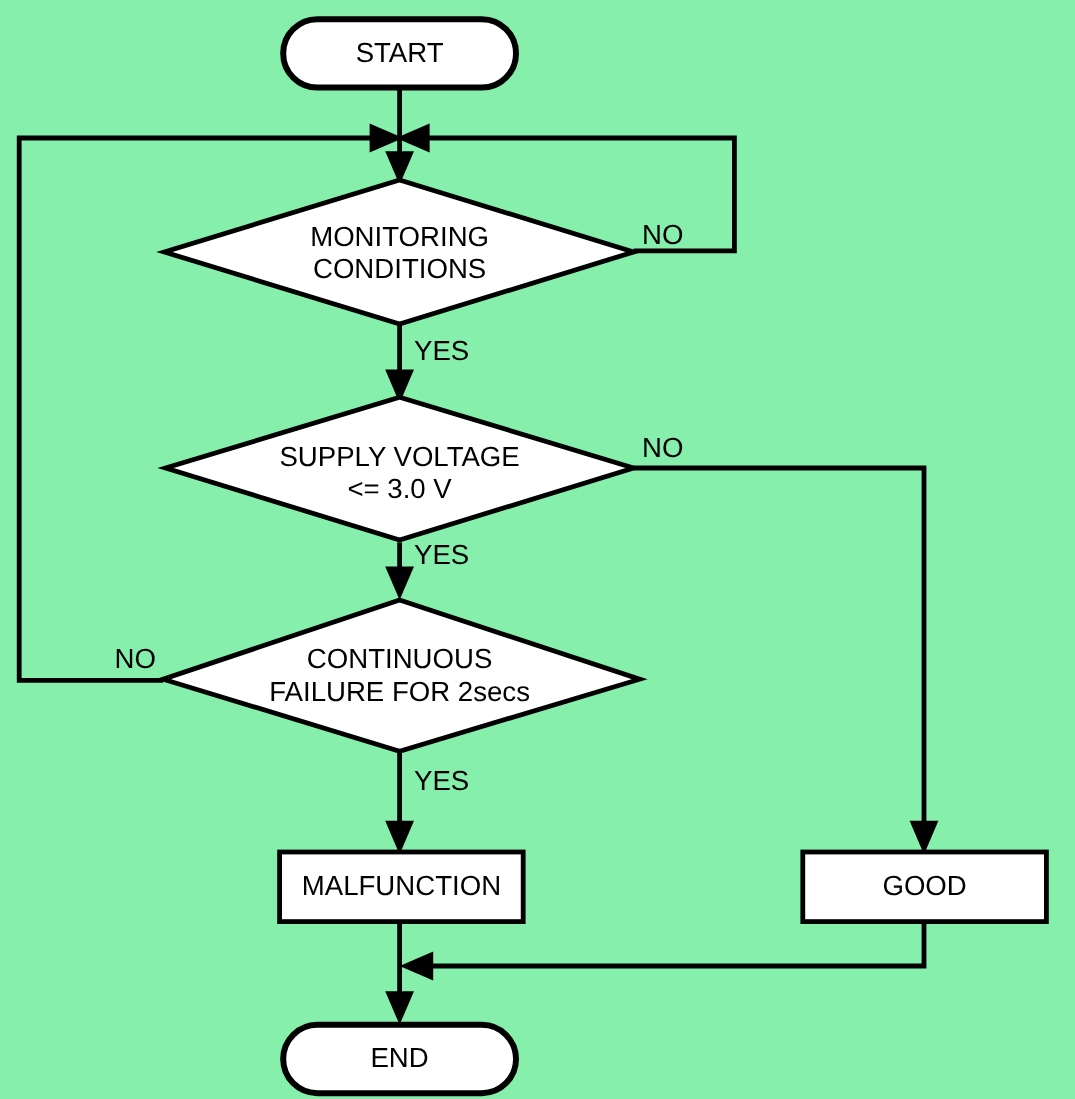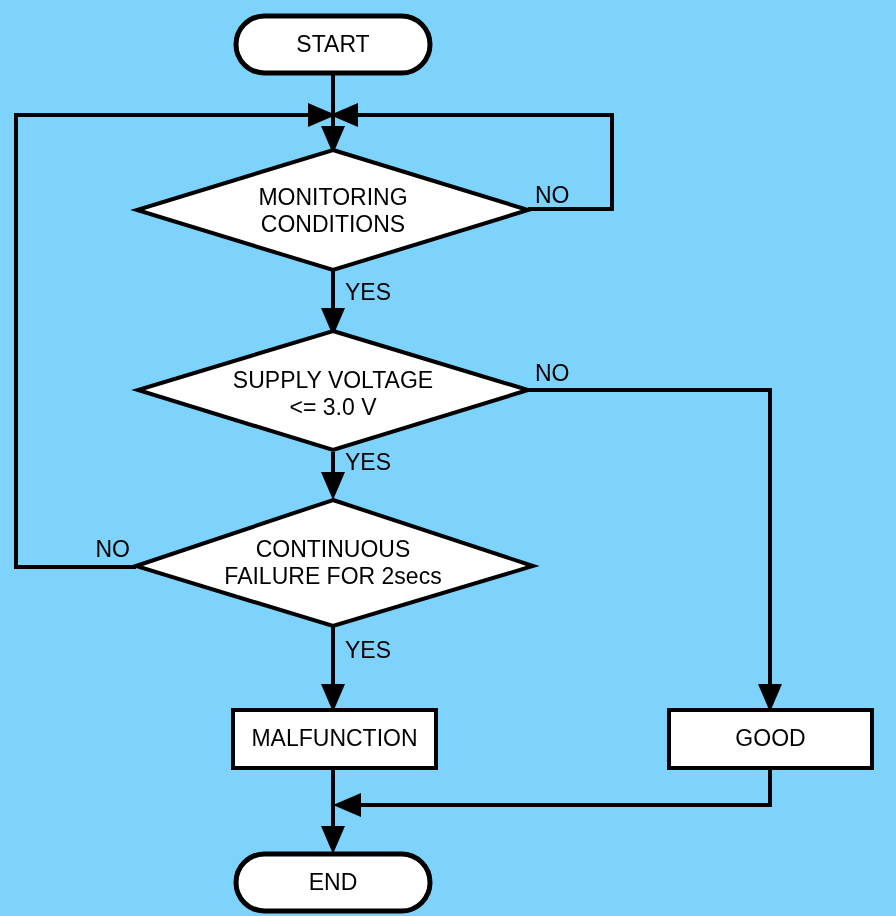--- a/index.html
+++ b/index.html
@@ -10,21 +10,21 @@
   }
   body {
     width: 896px;
     height: 916px;
     font-family: "Liberation Sans", sans-serif;
   }
   #flowchart-root {
     position: relative;
     width: 896px;
     height: 916px;
-    background: #7dd3fc;
+    background: #86efac;
   }
   svg#flow-svg {
     display: block;
     width: 896px;
     height: 916px;
   }
   
   .shape {
     fill: #ffffff;
     stroke: #000000;

